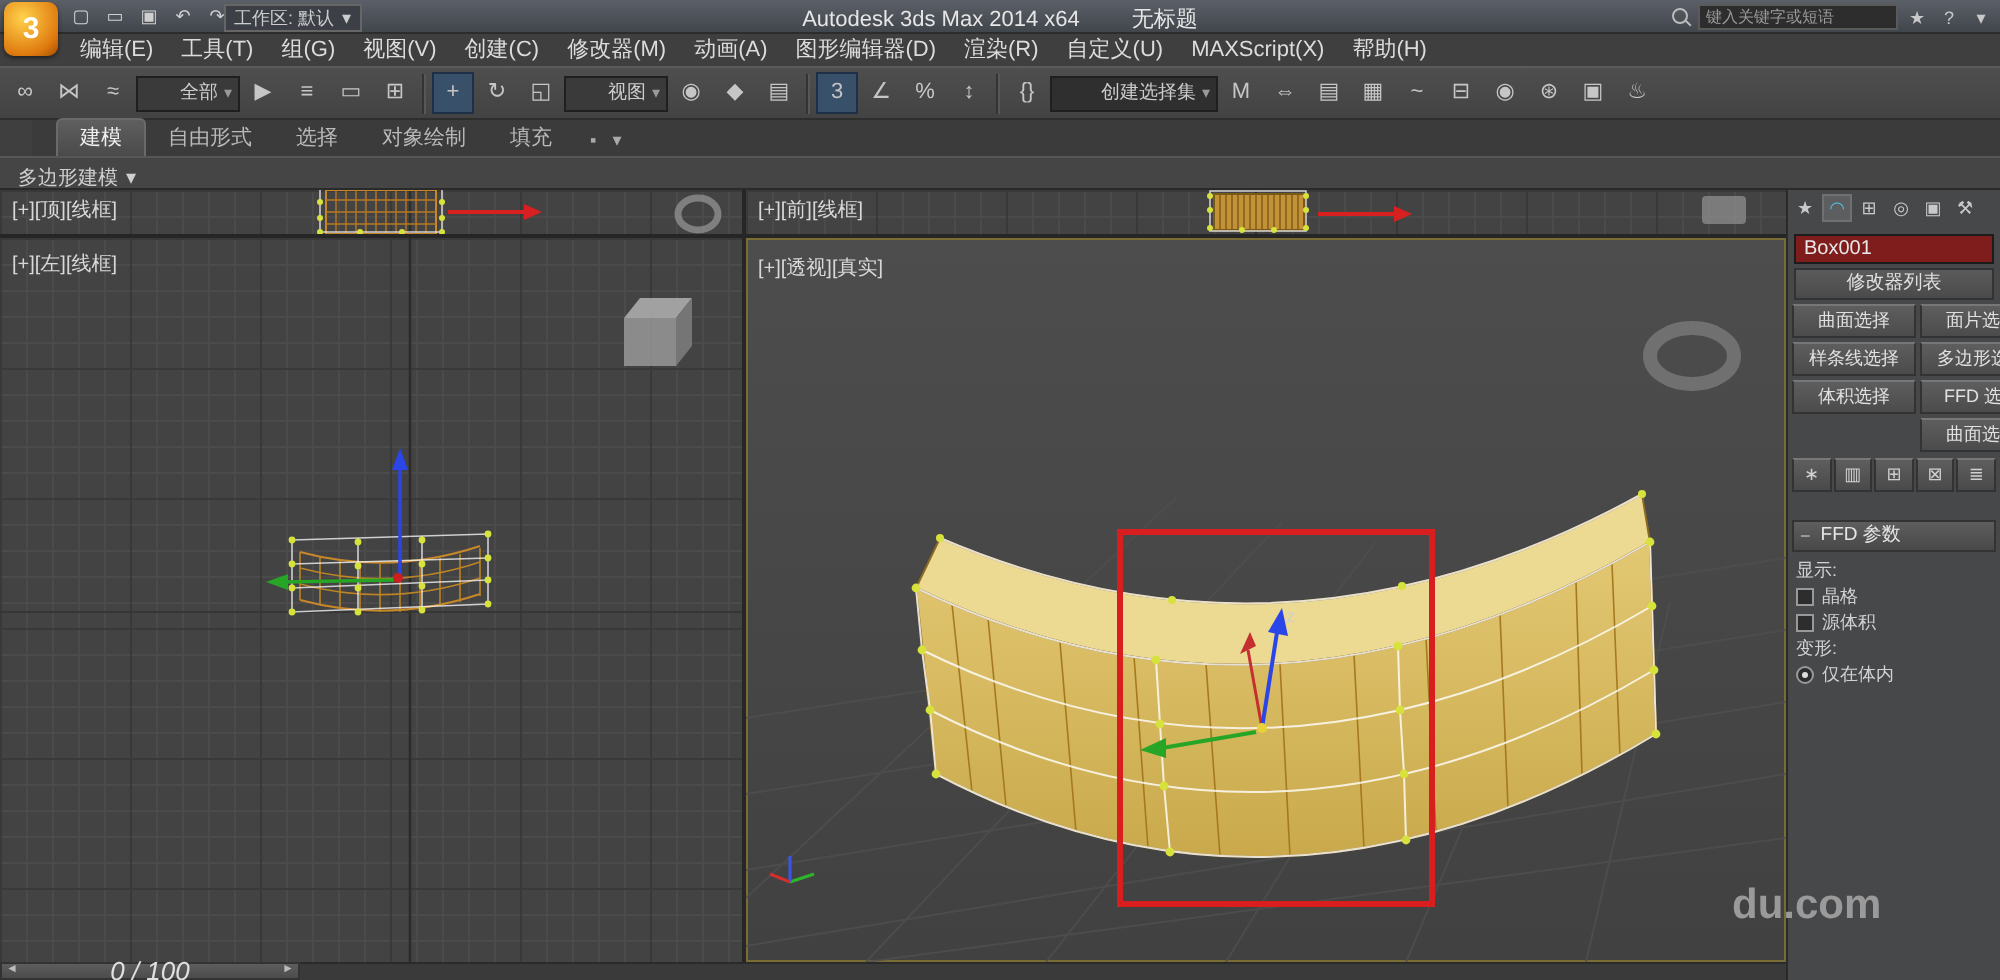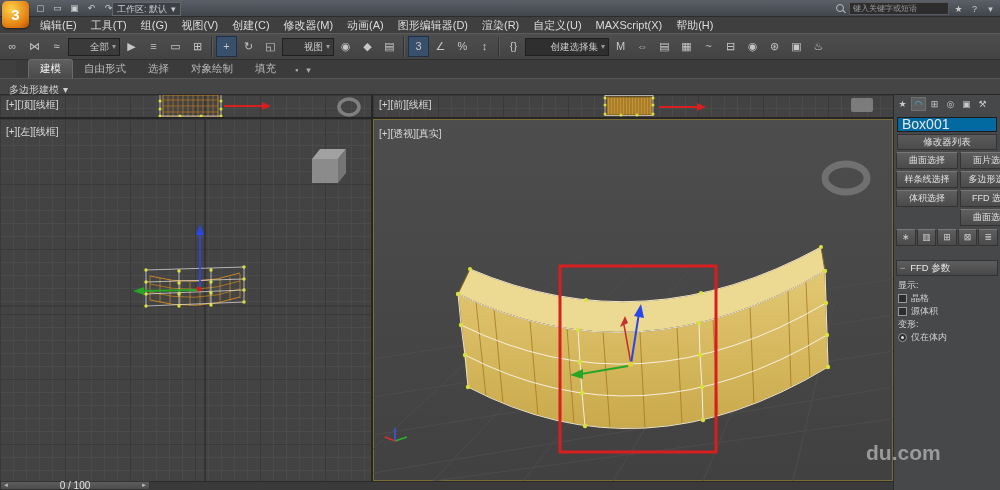--- a/index.html
+++ b/index.html
@@ -67,22 +67,22 @@
   .hsep{position:absolute;left:0;top:117px;width:893px;height:2px;background:#262626;}
   .vplabel{position:absolute;left:6px;font-size:10px;color:#d8d8d8;z-index:3;white-space:nowrap;}
   .vpsvg{position:absolute;left:0;top:0;}
   
   .cpanel{position:absolute;left:893px;top:95px;width:107px;height:395px;background:#46484a;
     border-left:1px solid #2a2a2a;box-sizing:border-box;overflow:hidden;}
   .ctabs{display:flex;gap:1px;padding:2px 1px;height:16px;}
   .ctab{width:15px;height:14px;text-align:center;line-height:14px;font-size:9px;color:#c9c9c9;}
   .ctab.active{background:#5c5e60;border:1px solid #707070;box-sizing:border-box;line-height:12px;}
   .ctab.modify{color:#4ec3e8;}
-  .objname{margin:2px 3px;height:13px;background:#0369a1;border:1px solid #1c1c1c;color:#e8e8e8;
-    font-size:14px;line-height:13px;padding:0 4px;}
+  .objname{margin:2px 3px;height:13px;background:#7f1d1d;border:1px solid #1c1c1c;color:#e8e8e8;
+    font-size:10px;line-height:13px;padding:0 4px;}
   .modlist{margin:2px 3px;height:14px;background:linear-gradient(#5b5b5b,#4a4a4a);border:1px solid #333;
     color:#e0e0e0;font-size:9.5px;line-height:14px;text-align:center;}
   .mbtns{margin:2px 0 0 2px;display:grid;grid-template-columns:62px 62px;gap:2px;}
   .mbtn{height:15px;background:linear-gradient(#5e5e5e,#4b4b4b);border:1px solid #333;border-top-color:#777;
     font-size:9px;line-height:15px;text-align:center;color:#e0e0e0;white-space:nowrap;overflow:hidden;}
   .mbtn.empty{visibility:hidden;}
   .stack{margin:5px 2px 0 2px;height:126px;background:#393939;border:1px solid #222;box-shadow:inset 0 1px 2px #222;}
   .srow{display:flex;align-items:center;height:12px;font-size:9.5px;color:#e0e0e0;padding-left:3px;gap:3px;white-space:nowrap;}
   .srow.sel{background:#3a6ea5;color:#fff;}
   .srow.ind{padding-left:17px;}
@@ -97,35 +97,36 @@
   .params{padding:3px 4px;font-size:9px;color:#d2d2d2;}
   .prow{display:flex;align-items:center;gap:4px;height:13px;}
   .cb{width:7px;height:7px;border:1px solid #999;background:#2d2d2d;flex:none;}
   .radio{width:7px;height:7px;border:1px solid #999;border-radius:50%;background:#2d2d2d;position:relative;flex:none;}
   .radio.on:after{content:"";position:absolute;left:2px;top:2px;width:3px;height:3px;border-radius:50%;background:#ddd;}
   
   .timeslider{position:absolute;left:0;top:481px;width:150px;height:9px;box-sizing:border-box;
     background:linear-gradient(#5d5d5d,#4c4c4c);border:1px solid #333;display:flex;align-items:center;
     justify-content:space-between;padding:0 2px;}
   .tsbtn{font-size:6px;color:#bbb;line-height:7px;}
-  .tslabel{font-size:10px;color:#e0e0e0;line-height:7px;}
+  .tslabel{font-size:13px;color:#e0e0e0;line-height:7px;font-style:italic;}
   .bottomstrip{position:absolute;left:150px;top:481px;width:743px;height:9px;background:#3a3a3a;
     border-top:1px solid #2a2a2a;box-sizing:border-box;}
   
   .wm-circle{position:absolute;left:868px;top:393px;width:54px;height:54px;border-radius:50%;z-index:40;
     background:radial-gradient(circle at 40% 35%,#e84040,#c01818);display:flex;align-items:center;justify-content:center;
     color:#fff;font-size:15px;font-weight:bold;letter-spacing:1px;box-shadow:0 1px 3px rgba(0,0,0,.4);}
   .wm-text{position:absolute;left:866px;top:441px;z-index:41;font-size:21px;font-weight:bold;color:#9a9a9a;}
 </style>
 </head>
 <body>
 
 <div class="screen">
 
   <div class="titlebar">
+    <div class="win-title"><span>Autodesk 3ds Max 2014 x64</span><span class="doc">无标题</span></div>
     <div class="tb-right">
       <span class="mag"></span>
       <input class="search" placeholder="键入关键字或短语" style="">
       <span class="tbi">★</span>
       <span class="tbi">?</span>
       <span class="tbi">▾</span>
     </div>
   </div>
   <div class="logo">3</div>
   <div class="qat">

